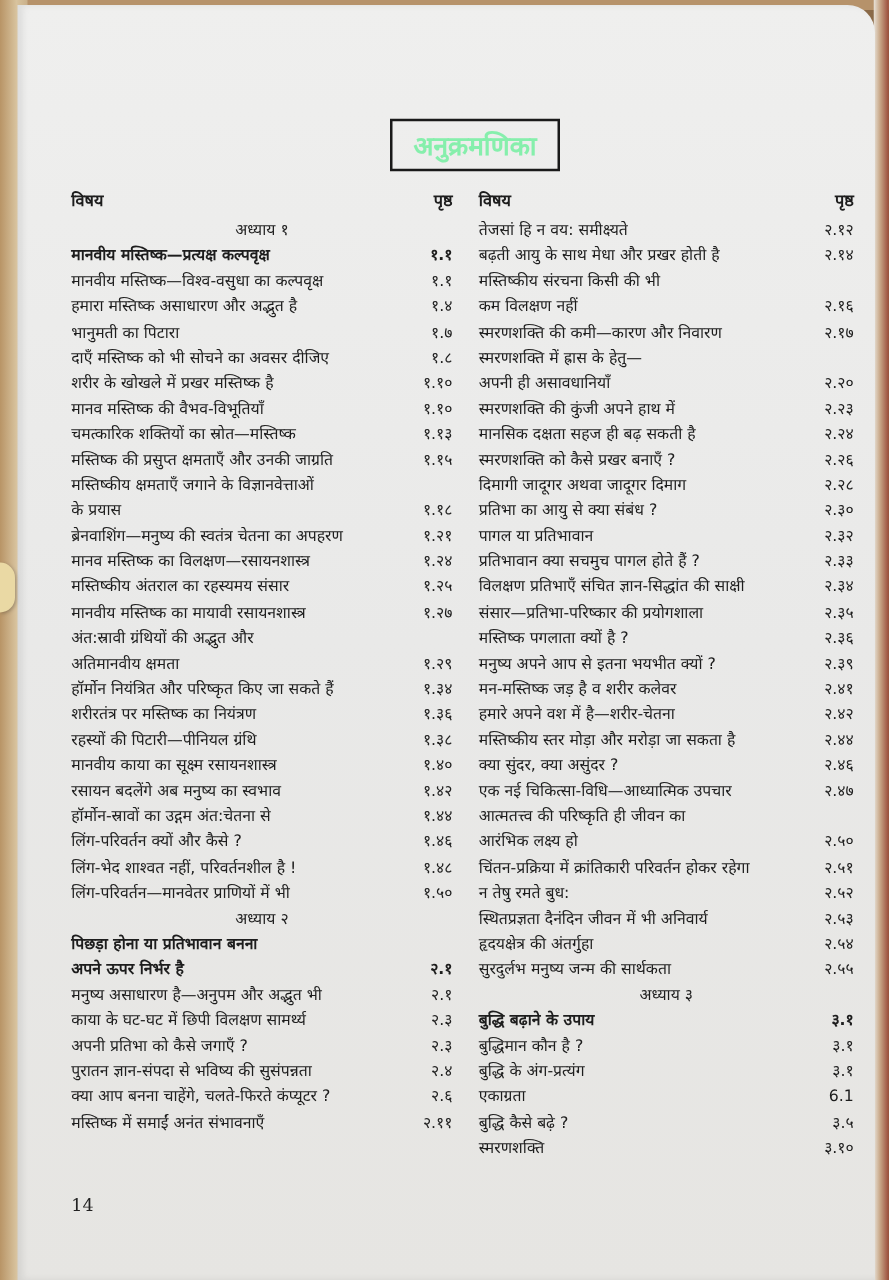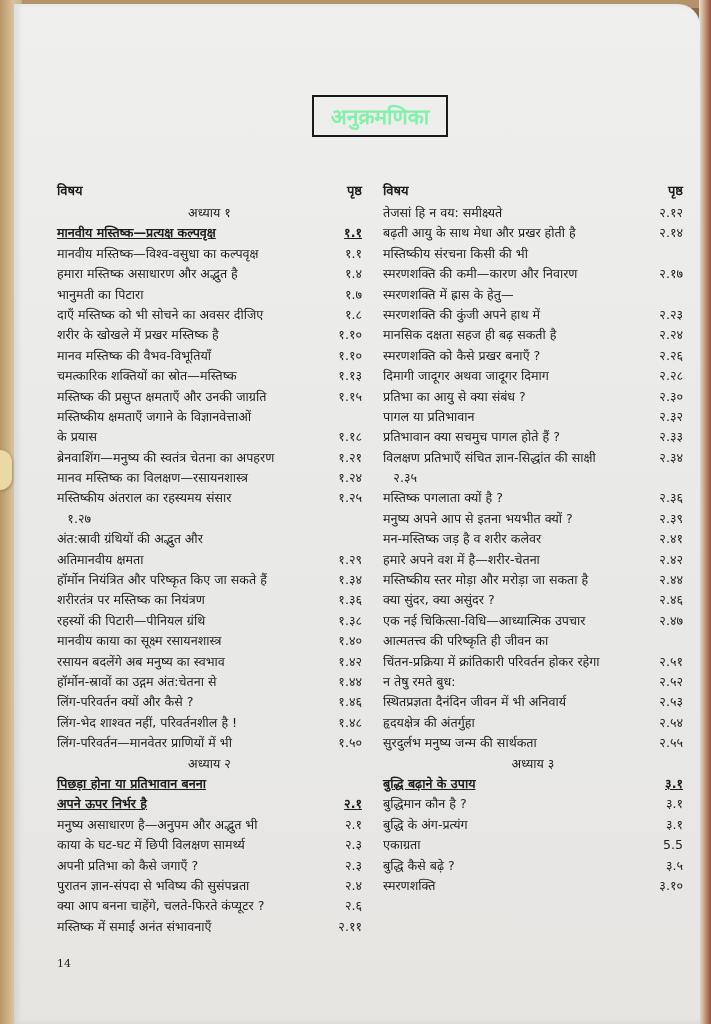--- a/index.html
+++ b/index.html
@@ -33,40 +33,40 @@
       box-shadow: 1px 1px 3px rgba(0,0,0,0.25);
     }
     .title-box {
       position: absolute; left: 312px; top: 95px; width: 136px; height: 42px;
       border: 2px solid #1a1a1a; box-sizing: border-box;
       display: flex; align-items: center; justify-content: center;
       font-size: 21px; font-weight: bold; color: #86efac;
     }
     .col {
       position: absolute; top: 150px;
-      font-size: 12.6px; color: #1d1d1d; margin-top: 29px;
+      font-size: 12.6px; color: #1d1d1d;
     }
     .col.left { left: 57px; width: 305px; }
     .col.right { left: 383px; width: 300px; }
     .head-row {
       display: flex; justify-content: space-between;
       font-weight: bold; font-size: 13px; height: 24px; line-height: 24px;
     }
     .row {
       display: flex; justify-content: space-between; align-items: baseline;
       height: 20.4px; line-height: 20.4px; white-space: nowrap;
     }
     .row .pg { min-width: 34px; text-align: right; }
-    .row.bold { font-weight: bold; text-decoration: underline; }
+    .row.bold { font-weight: bold; }
     .chapter {
       text-align: center; font-weight: normal; height: 20.4px; line-height: 20.4px;
     }
     .page-number {
       position: absolute; left: 57px; top: 957px;
-      font-family: "DejaVu Serif", serif; font-size: 11px; color: #222;
+      font-family: "DejaVu Serif", serif; font-size: 14px; color: #222;
     }
   </style>
 </head>
 <body>
 
 <div class="top-edge"></div>
 <div class="page-behind"></div>
 <div class="right-edge"></div>
 
 <div class="page"></div>
@@ -131,20 +131,21 @@
       </div>
       <div class="row">
         <span>मानव मस्तिष्क का विलक्षण—रसायनशास्त्र</span>
         <span class="pg">१.२४</span>
       </div>
       <div class="row">
         <span>मस्तिष्कीय अंतराल का रहस्यमय संसार</span>
         <span class="pg">१.२५</span>
       </div>
       <div class="row">
+        <span>मानवीय मस्तिष्क का मायावी रसायनशास्त्र</span>
         <span class="pg">१.२७</span>
       </div>
       <div class="row">
         <span>अंत:स्रावी ग्रंथियों की अद्भुत और</span>
         <span class="pg"></span>
       </div>
       <div class="row">
         <span>अतिमानवीय क्षमता</span>
         <span class="pg">१.२९</span>
       </div>
@@ -232,28 +233,36 @@
       </div>
       <div class="row">
         <span>बढ़ती आयु के साथ मेधा और प्रखर होती है</span>
         <span class="pg">२.१४</span>
       </div>
       <div class="row">
         <span>मस्तिष्कीय संरचना किसी की भी</span>
         <span class="pg"></span>
       </div>
       <div class="row">
+        <span>कम विलक्षण नहीं</span>
+        <span class="pg">२.१६</span>
+      </div>
+      <div class="row">
         <span>स्मरणशक्ति की कमी—कारण और निवारण</span>
         <span class="pg">२.१७</span>
       </div>
       <div class="row">
         <span>स्मरणशक्ति में ह्रास के हेतु—</span>
         <span class="pg"></span>
       </div>
       <div class="row">
+        <span>अपनी ही असावधानियाँ</span>
+        <span class="pg">२.२०</span>
+      </div>
+      <div class="row">
         <span>स्मरणशक्ति की कुंजी अपने हाथ में</span>
         <span class="pg">२.२३</span>
       </div>
       <div class="row">
         <span>मानसिक दक्षता सहज ही बढ़ सकती है</span>
         <span class="pg">२.२४</span>
       </div>
       <div class="row">
         <span>स्मरणशक्ति को कैसे प्रखर बनाएँ ?</span>
         <span class="pg">२.२६</span>
@@ -272,20 +281,21 @@
       </div>
       <div class="row">
         <span>प्रतिभावान क्या सचमुच पागल होते हैं ?</span>
         <span class="pg">२.३३</span>
       </div>
       <div class="row">
         <span>विलक्षण प्रतिभाएँ संचित ज्ञान-सिद्धांत की साक्षी</span>
         <span class="pg">२.३४</span>
       </div>
       <div class="row">
+        <span>संसार—प्रतिभा-परिष्कार की प्रयोगशाला</span>
         <span class="pg">२.३५</span>
       </div>
       <div class="row">
         <span>मस्तिष्क पगलाता क्यों है ?</span>
         <span class="pg">२.३६</span>
       </div>
       <div class="row">
         <span>मनुष्य अपने आप से इतना भयभीत क्यों ?</span>
         <span class="pg">२.३९</span>
       </div>
@@ -305,20 +315,24 @@
         <span>क्या सुंदर, क्या असुंदर ?</span>
         <span class="pg">२.४६</span>
       </div>
       <div class="row">
         <span>एक नई चिकित्सा-विधि—आध्यात्मिक उपचार</span>
         <span class="pg">२.४७</span>
       </div>
       <div class="row">
         <span>आत्मतत्त्व की परिष्कृति ही जीवन का</span>
         <span class="pg"></span>
+      </div>
+      <div class="row">
+        <span>आरंभिक लक्ष्य हो</span>
+        <span class="pg">२.५०</span>
       </div>
       <div class="row">
         <span>चिंतन-प्रक्रिया में क्रांतिकारी परिवर्तन होकर रहेगा</span>
         <span class="pg">२.५१</span>
       </div>
       <div class="row">
         <span>न तेषु रमते बुध:</span>
         <span class="pg">२.५२</span>
       </div>
       <div class="row">
@@ -341,21 +355,21 @@
       <div class="row">
         <span>बुद्धिमान कौन है ?</span>
         <span class="pg">३.१</span>
       </div>
       <div class="row">
         <span>बुद्धि के अंग-प्रत्यंग</span>
         <span class="pg">३.१</span>
       </div>
       <div class="row">
         <span>एकाग्रता</span>
-        <span class="pg">5.5</span>
+        <span class="pg">6.1</span>
       </div>
       <div class="row">
         <span>बुद्धि कैसे बढ़े ?</span>
         <span class="pg">३.५</span>
       </div>
       <div class="row">
         <span>स्मरणशक्ति</span>
         <span class="pg">३.१०</span>
       </div>
     </div>

